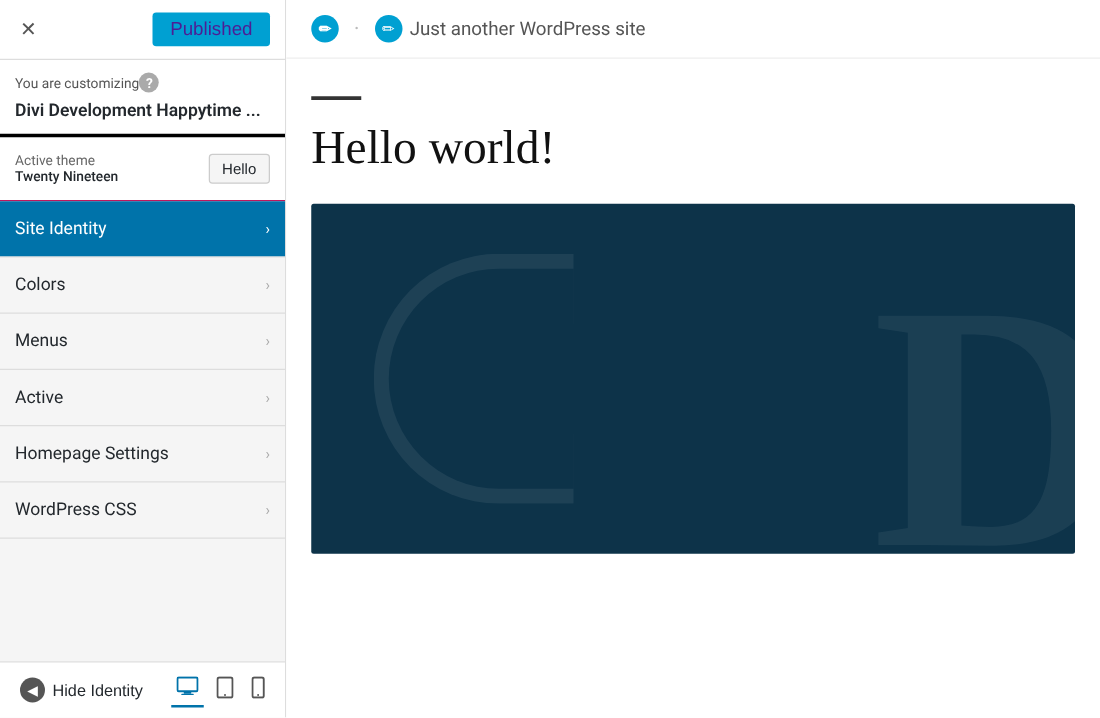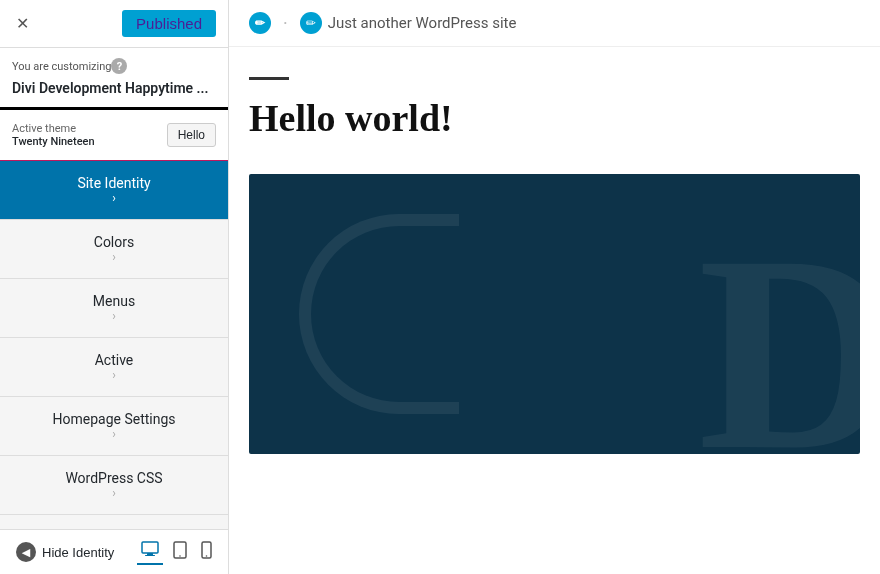--- a/index.html
+++ b/index.html
@@ -124,21 +124,20 @@
 
     .nav-item a {
       display: flex;
       align-items: center;
       justify-content: space-between;
       padding: 14px 12px;
       text-decoration: none;
       font-size: 14px;
       color: #23282d;
       cursor: pointer;
-      flex-direction: column;
     }
 
     .nav-item.active a {
       background: #0073aa;
       color: #fff;
     }
 
     .nav-item .chevron {
       font-size: 12px;
       color: #aaa;
@@ -259,23 +258,23 @@
 
     .post-divider {
       width: 40px;
       height: 3px;
       background: #333;
       margin-bottom: 16px;
     }
 
     .post-title {
       font-size: 38px;
-      font-weight: 700;
+      font-weight: 400;
       color: #111;
-      margin-bottom: 34px;
+      margin-bottom: 23px;
       font-family: Georgia, serif;
     }
 
     .divi-banner {
       width: 100%;
       height: 280px;
       background: #0d3349;
       border-radius: 2px;
       display: flex;
       align-items: center;

